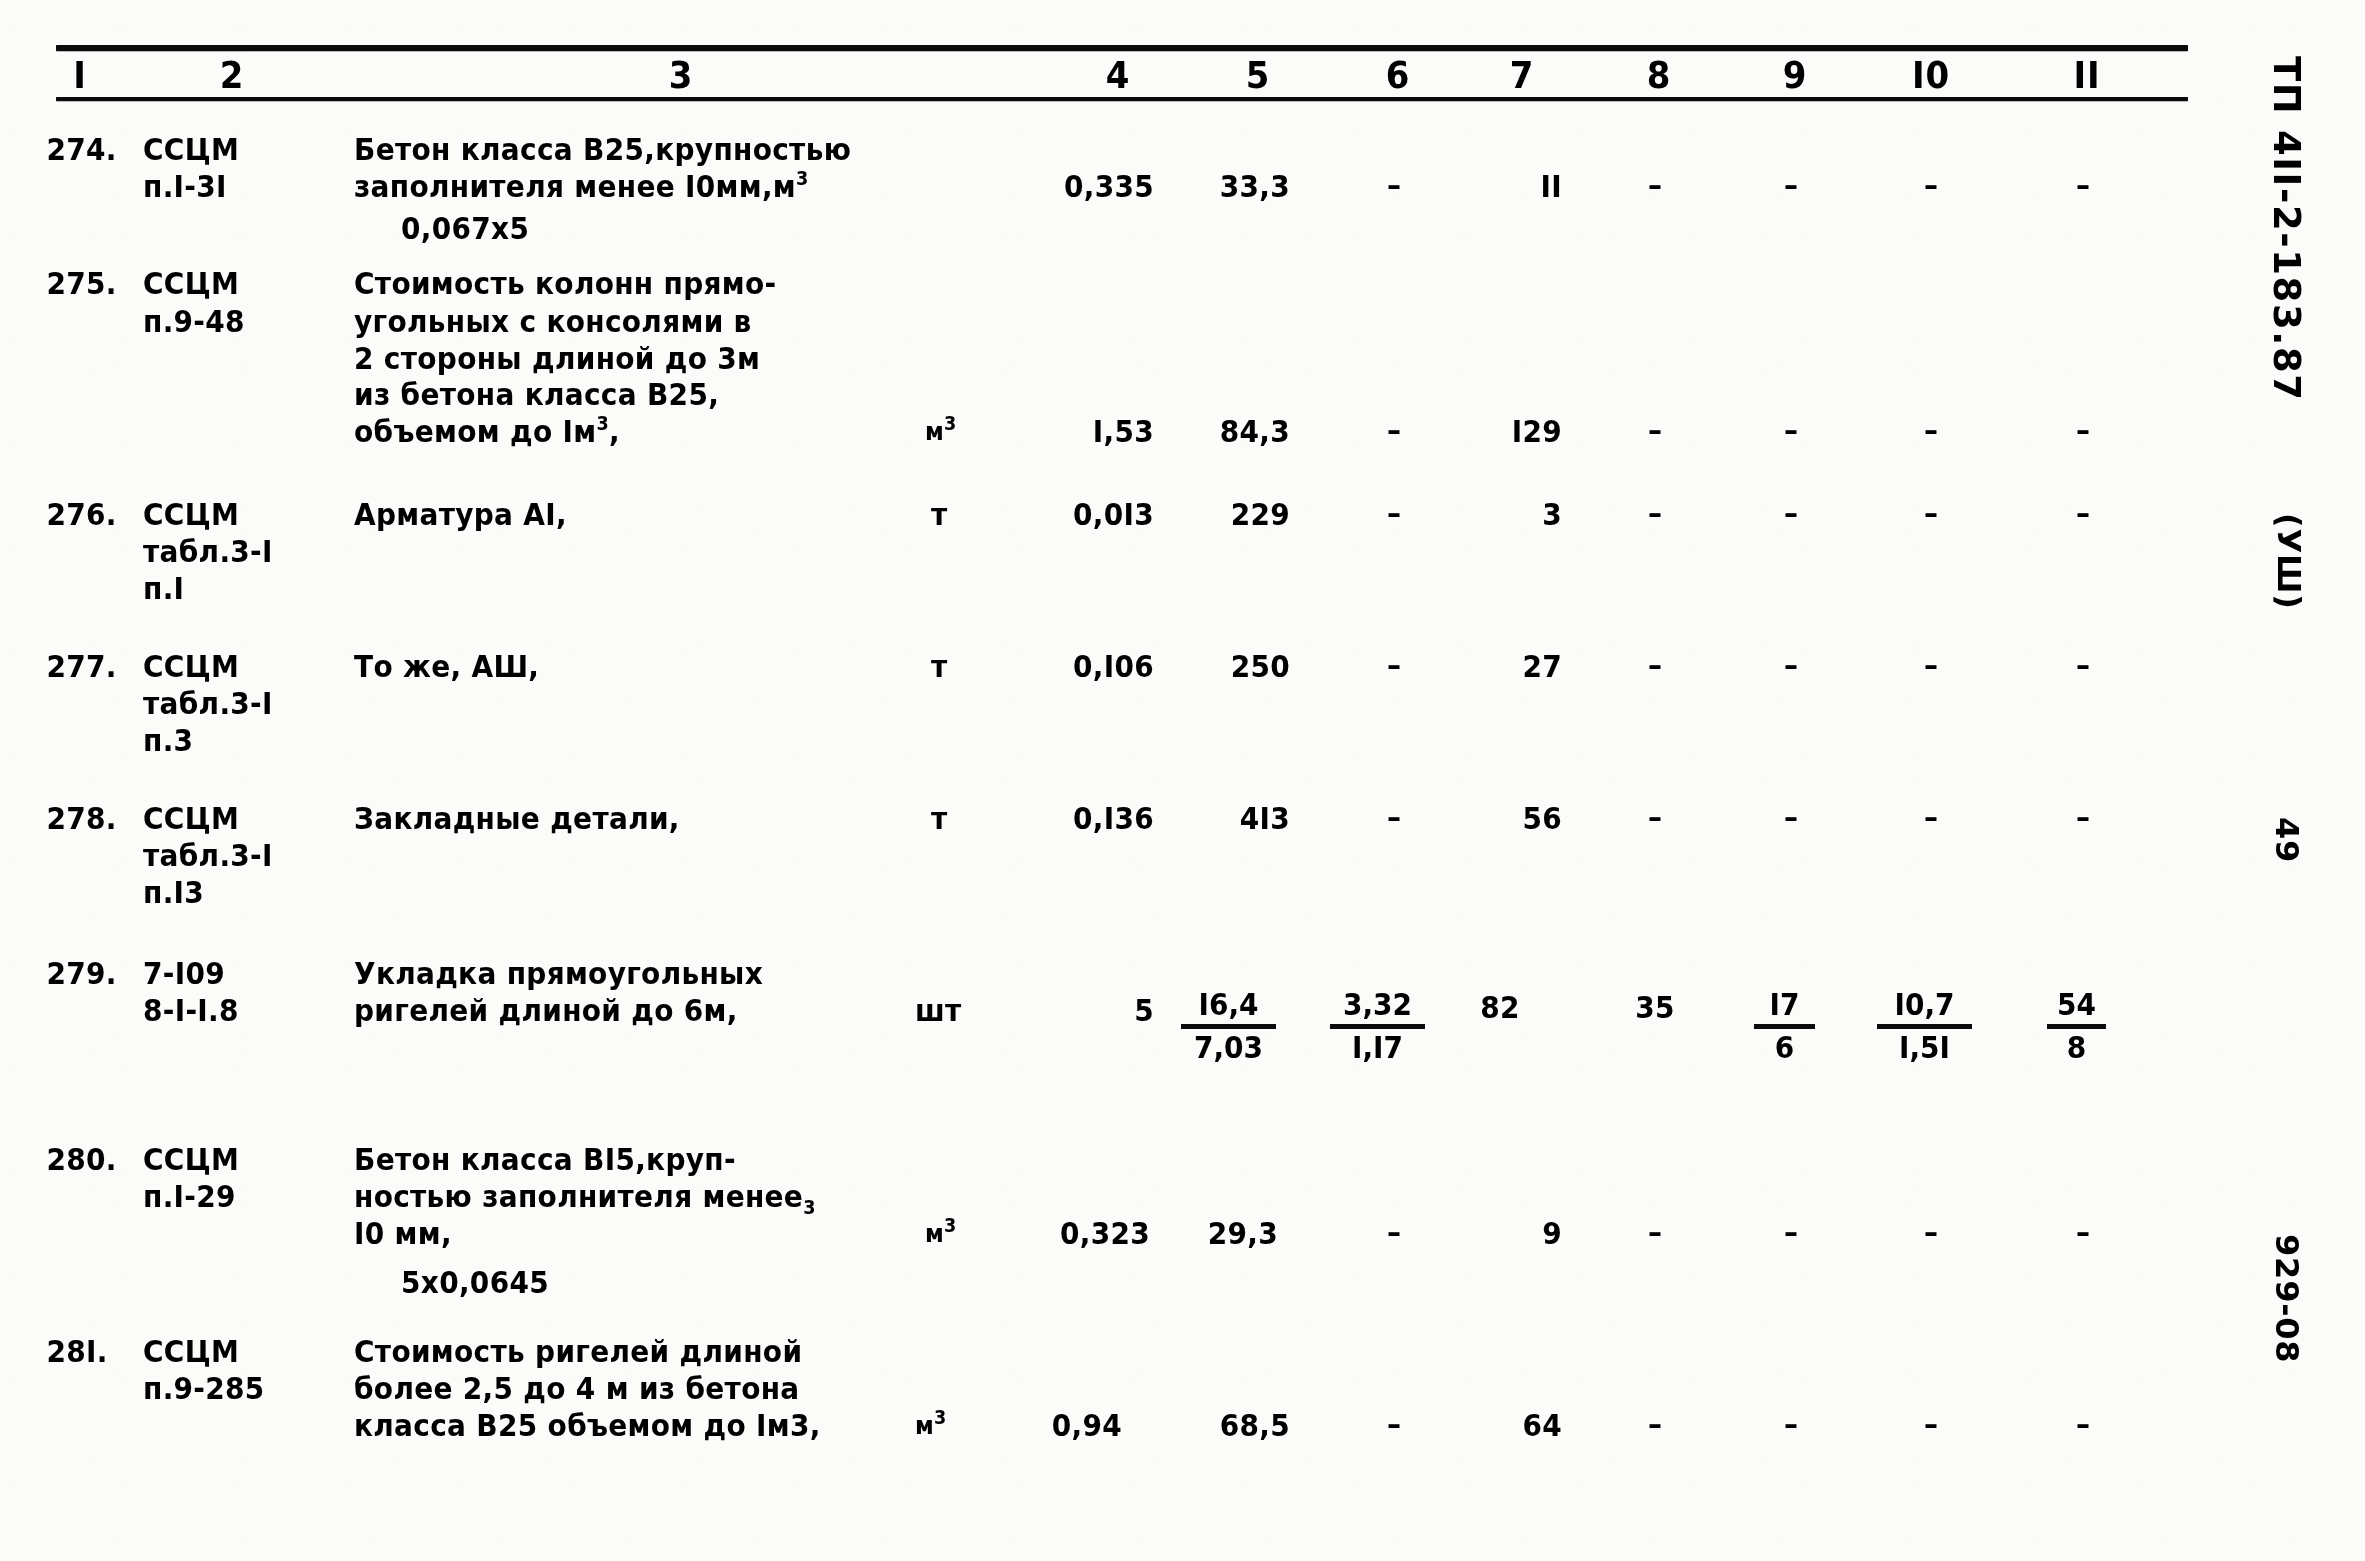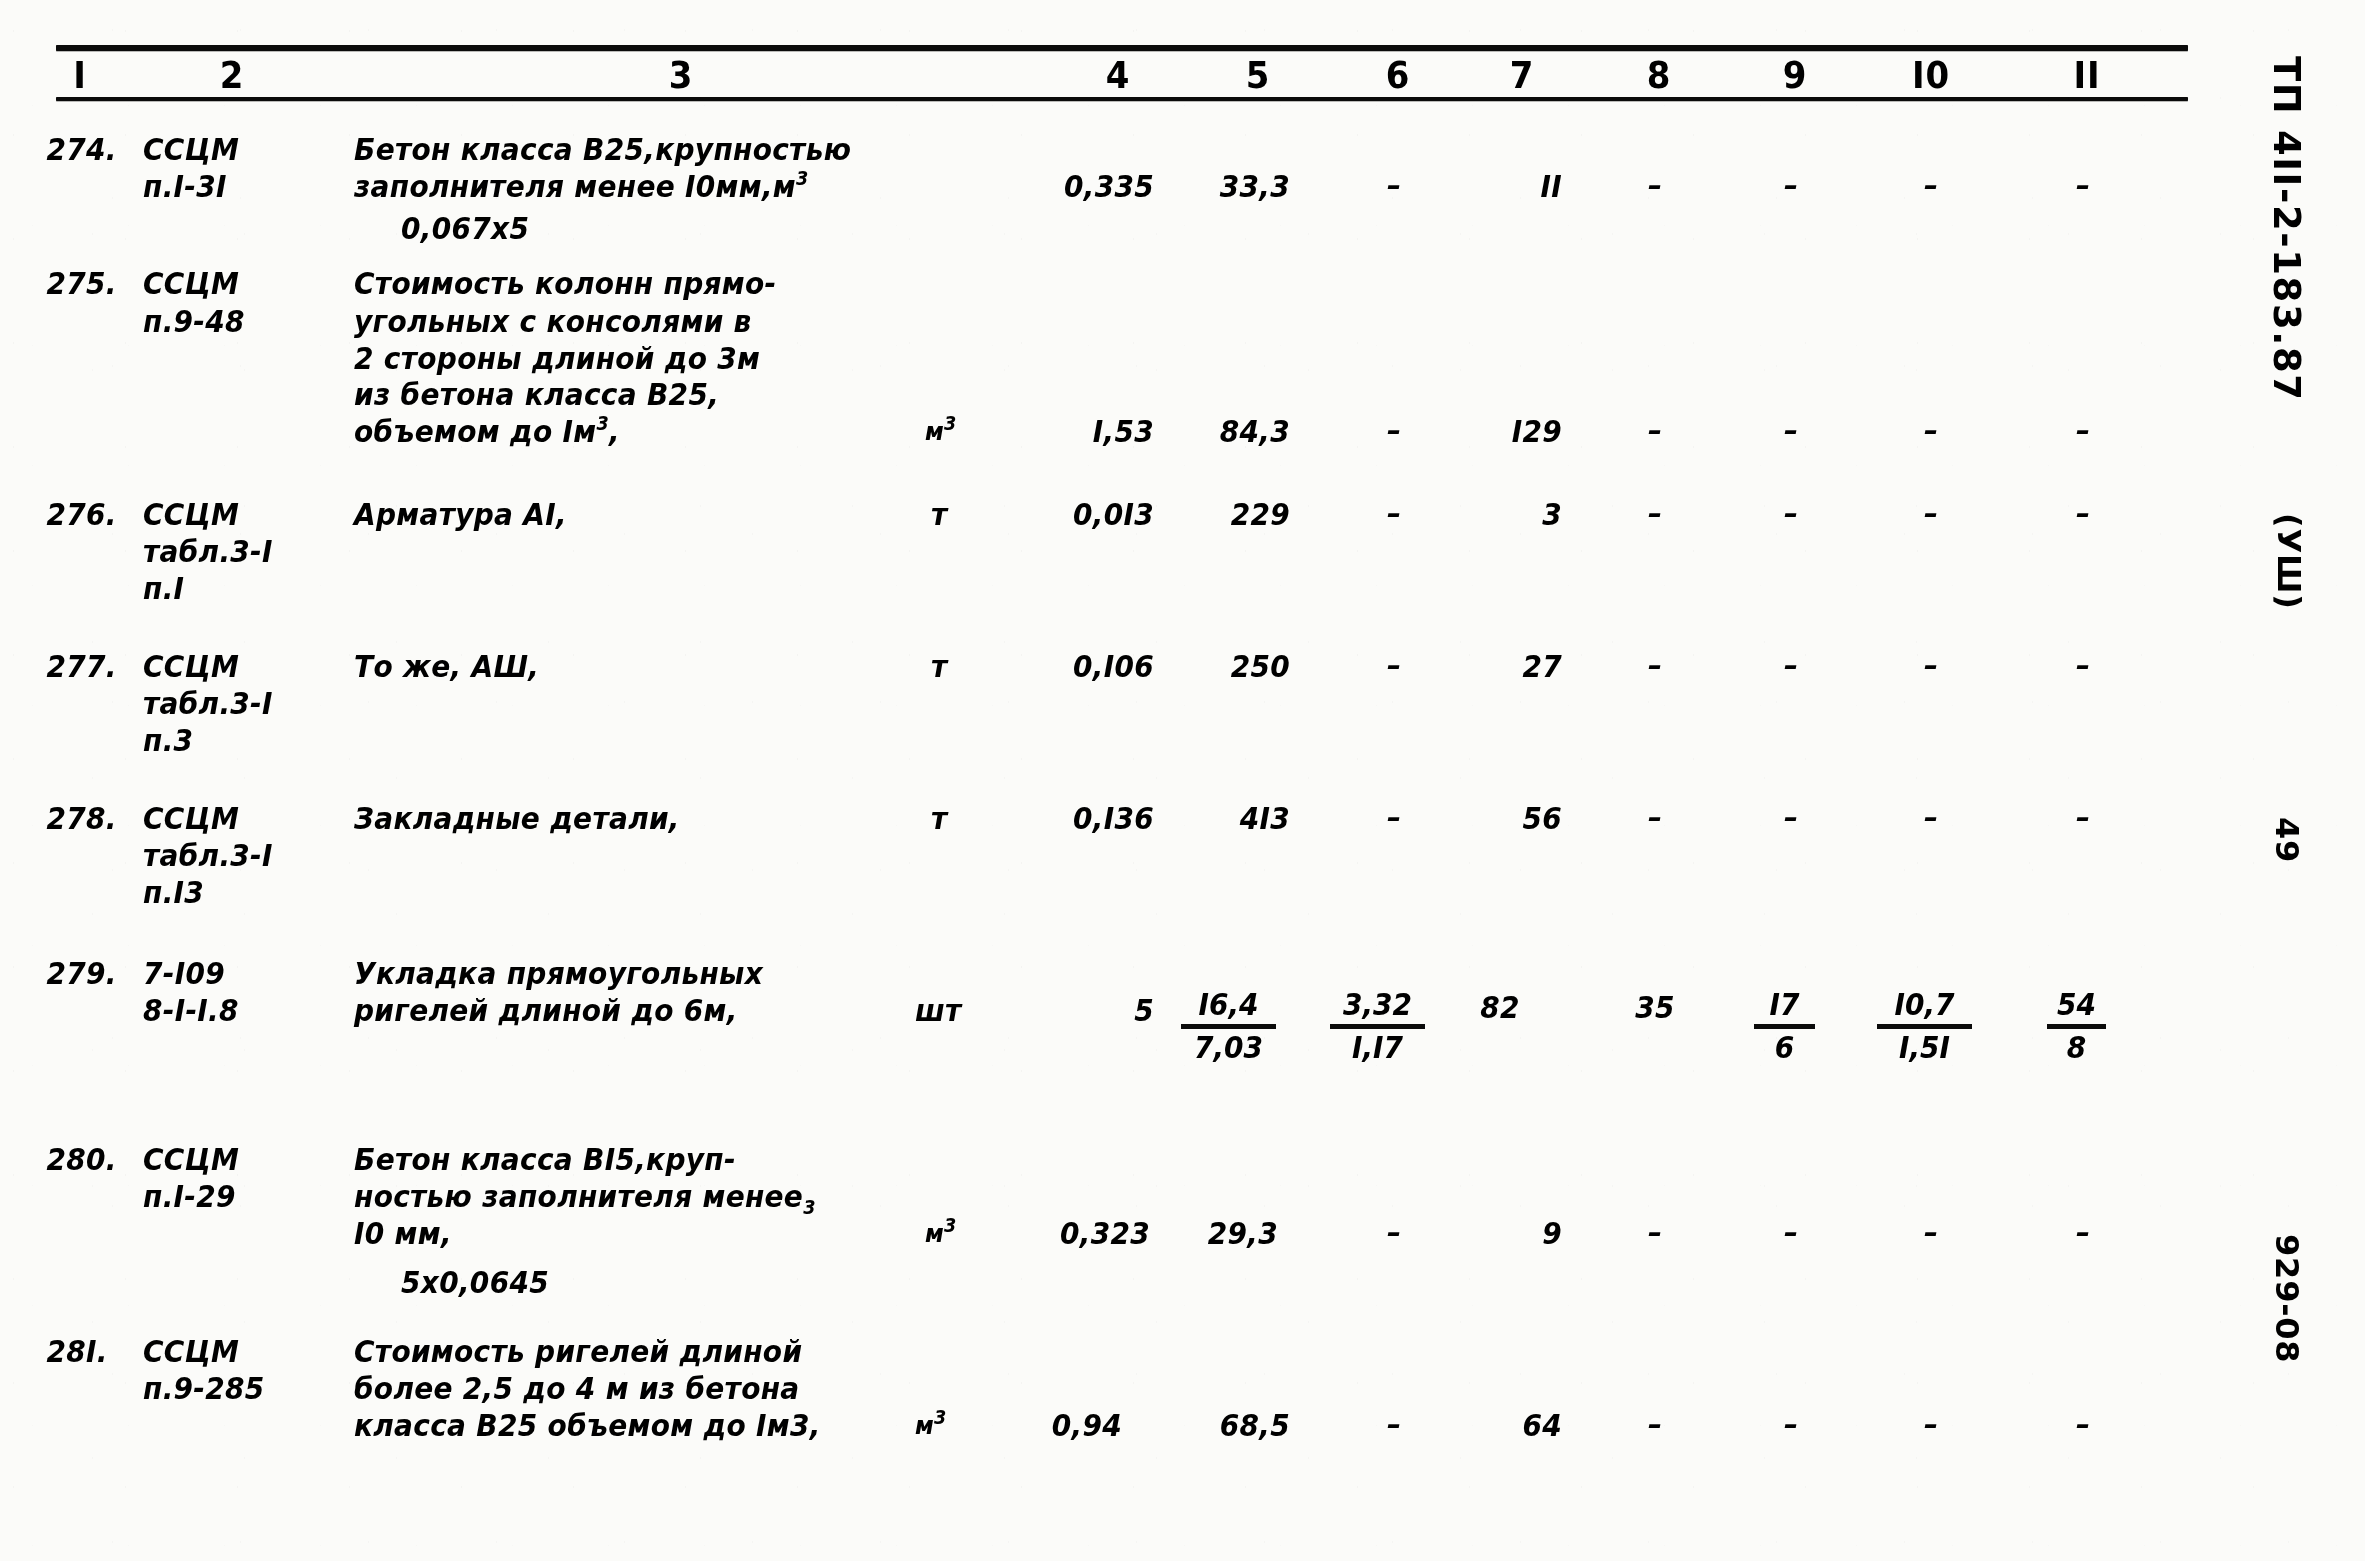--- a/index.html
+++ b/index.html
@@ -69,21 +69,20 @@
     letter-spacing: 0.8px;
     text-align: center;
     transform: scaleY(1.12);
     transform-origin: top center;
   }
 
   
   #rows {
     position: relative;
     margin-top: 3.2px;
-    font-style: italic;
   }
   .row {
     position: relative;
   }
 
   .txt {
     position: absolute;
     font-family: "DejaVu Sans", sans-serif;
     font-weight: bold;
     font-size: 28px;

